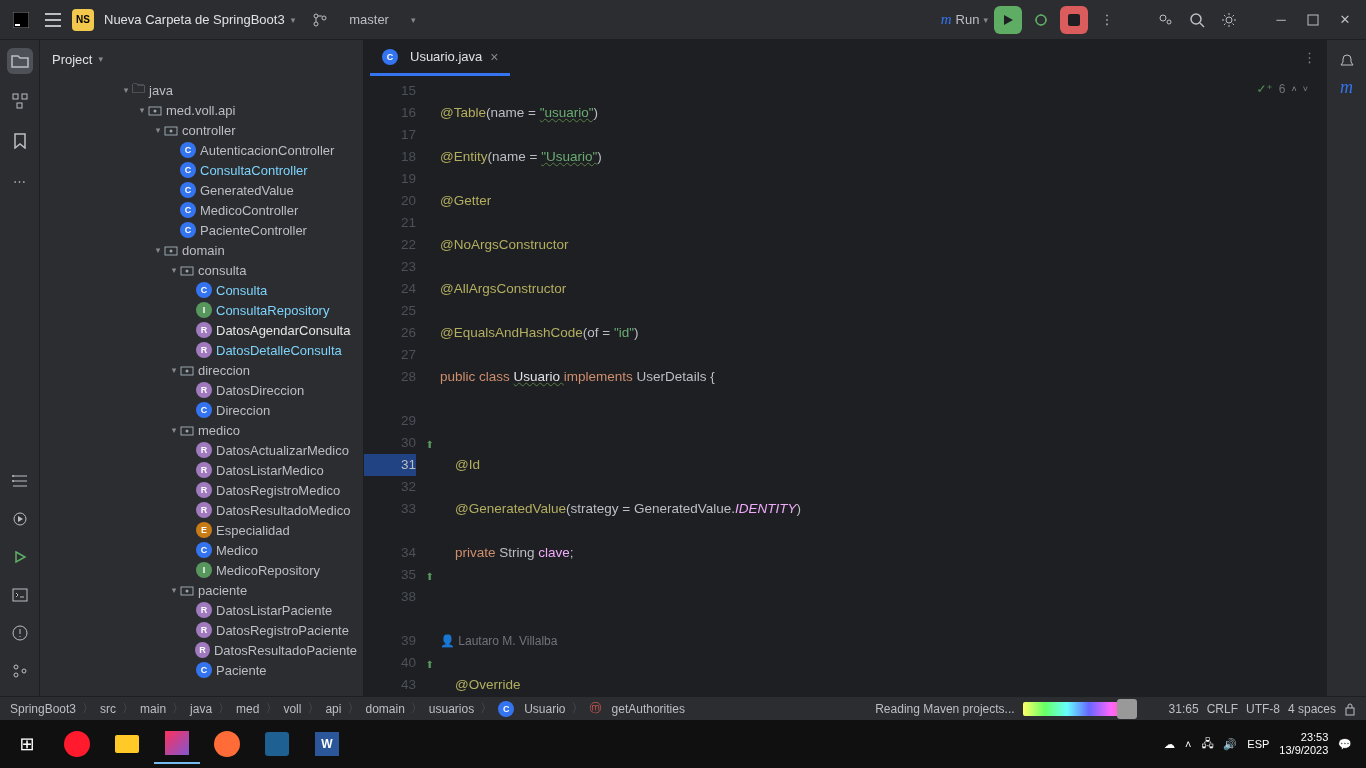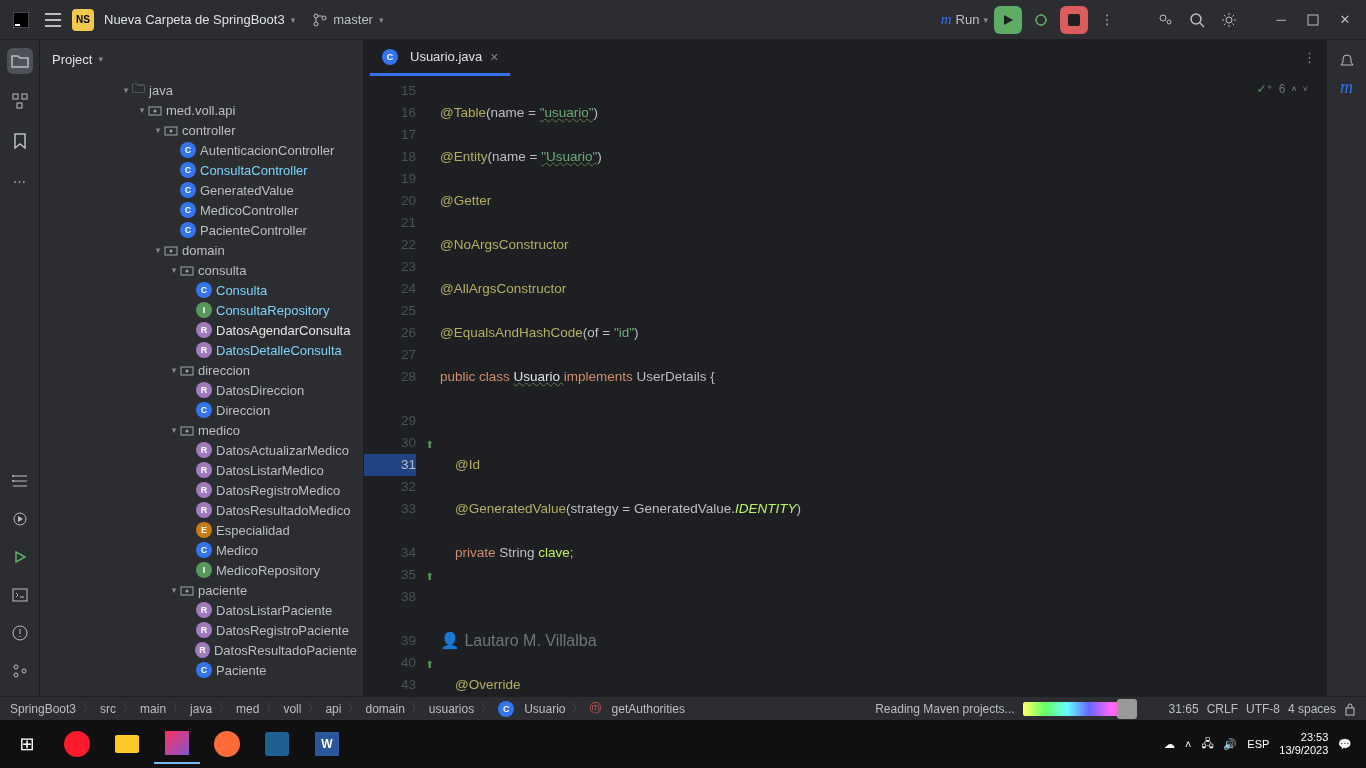--- a/index.html
+++ b/index.html
@@ -1,21 +1,21 @@
 <!DOCTYPE html>
 <html><head>
 <meta charset="utf-8">
 <style>
 *{margin:0;padding:0;box-sizing:border-box;font-family:'Segoe UI',sans-serif;user-select:none}
 body{background:#1e1f22;color:#bcbec4;width:1366px;height:768px;overflow:hidden;font-size:13px}
 .topbar{height:40px;background:#2b2d30;display:flex;align-items:center;padding:0 8px;gap:6px;border-bottom:1px solid #1e1f22}
 .icon-btn{width:26px;height:26px;display:flex;align-items:center;justify-content:center;border-radius:4px;cursor:pointer;color:#bcbec4}
 .proj-badge{background:#f2c94c;color:#000;width:22px;height:22px;border-radius:4px;display:flex;align-items:center;justify-content:center;font-size:10px;font-weight:600}
 .proj-name{color:#dfe1e5;margin-left:4px;display:flex;align-items:center;gap:6px}
-.branch{display:flex;align-items:center;gap:6px;margin-left:12px;color:#bcbec4}
+.branch{display:flex;align-items:center;gap:22px;margin-left:12px;color:#bcbec4}
 .spacer{flex:1}
 .run-green{background:#5fad65;border-radius:6px;width:28px;height:28px;display:flex;align-items:center;justify-content:center}
 .run-red{background:#db5c5c;border-radius:6px;width:28px;height:28px;display:flex;align-items:center;justify-content:center}
 .chevron{font-size:9px;color:#888}
 .main-area{display:flex;height:656px}
 .left-rail{width:40px;background:#2b2d30;display:flex;flex-direction:column;align-items:center;padding-top:8px;gap:14px;border-right:1px solid #1e1f22}
 .right-rail{width:40px;background:#2b2d30;display:flex;flex-direction:column;align-items:center;padding-top:8px;border-left:1px solid #1e1f22}
 .rail-icon{width:26px;height:26px;display:flex;align-items:center;justify-content:center;border-radius:6px;cursor:pointer;color:#bcbec4}
 .rail-icon.active{background:#4e5157}
 .left-rail .bottom{margin-top:auto;display:flex;flex-direction:column;gap:12px;padding-bottom:12px}
@@ -40,22 +40,22 @@
 .gutter{width:58px;text-align:right;color:#4b5059;padding-top:4px;padding-right:6px;line-height:22px}
 .gutter .gut-line{height:22px;position:relative}
 .gut-mark{position:absolute;right:-18px;top:2px;font-size:10px}
 .folding{width:14px;position:relative}
 .code{flex:1;padding-top:4px;line-height:22px;white-space:pre}
 .code .ln{height:22px;padding-left:4px}
 .kw{color:#cf8e6d}
 .str{color:#6aab73}
 .ann{color:#b3ae60}
 .type{color:#dfe1e5}
-.fld{color:#bef264}
-.author{color:#6f737a;font-size:16px;padding-left:40px}
+.fld{color:#f0abfc}
+.author{color:#6f737a;font-size:12px;padding-left:40px}
 .inspection{position:absolute;right:18px;top:6px;display:flex;align-items:center;gap:6px;color:#6f737a;font-size:12px;z-index:2}
 .check{color:#57965c}
 .status{height:24px;background:#2b2d30;display:flex;align-items:center;padding:0 10px;gap:8px;font-size:12px;color:#bcbec4;border-top:1px solid #1e1f22}
 .crumb{display:flex;align-items:center;gap:6px}
 .crumb-sep{color:#5a5d63}
 .nyan{width:110px;height:14px;background:linear-gradient(to right,#ff6,#6f6,#6ff,#66f,#f6f,#f66);border-radius:2px;position:relative}
 .nyan::after{content:"";position:absolute;right:-4px;top:-3px;width:20px;height:20px;background:#999;border-radius:3px}
 .taskbar{height:48px;background:#101010;display:flex;align-items:center;padding:0 4px;gap:4px}
 .task-icon{width:46px;height:40px;display:flex;align-items:center;justify-content:center;font-size:18px}
 .task-right{margin-left:auto;display:flex;align-items:center;gap:10px;color:#fff;font-size:11px;padding-right:10px}

